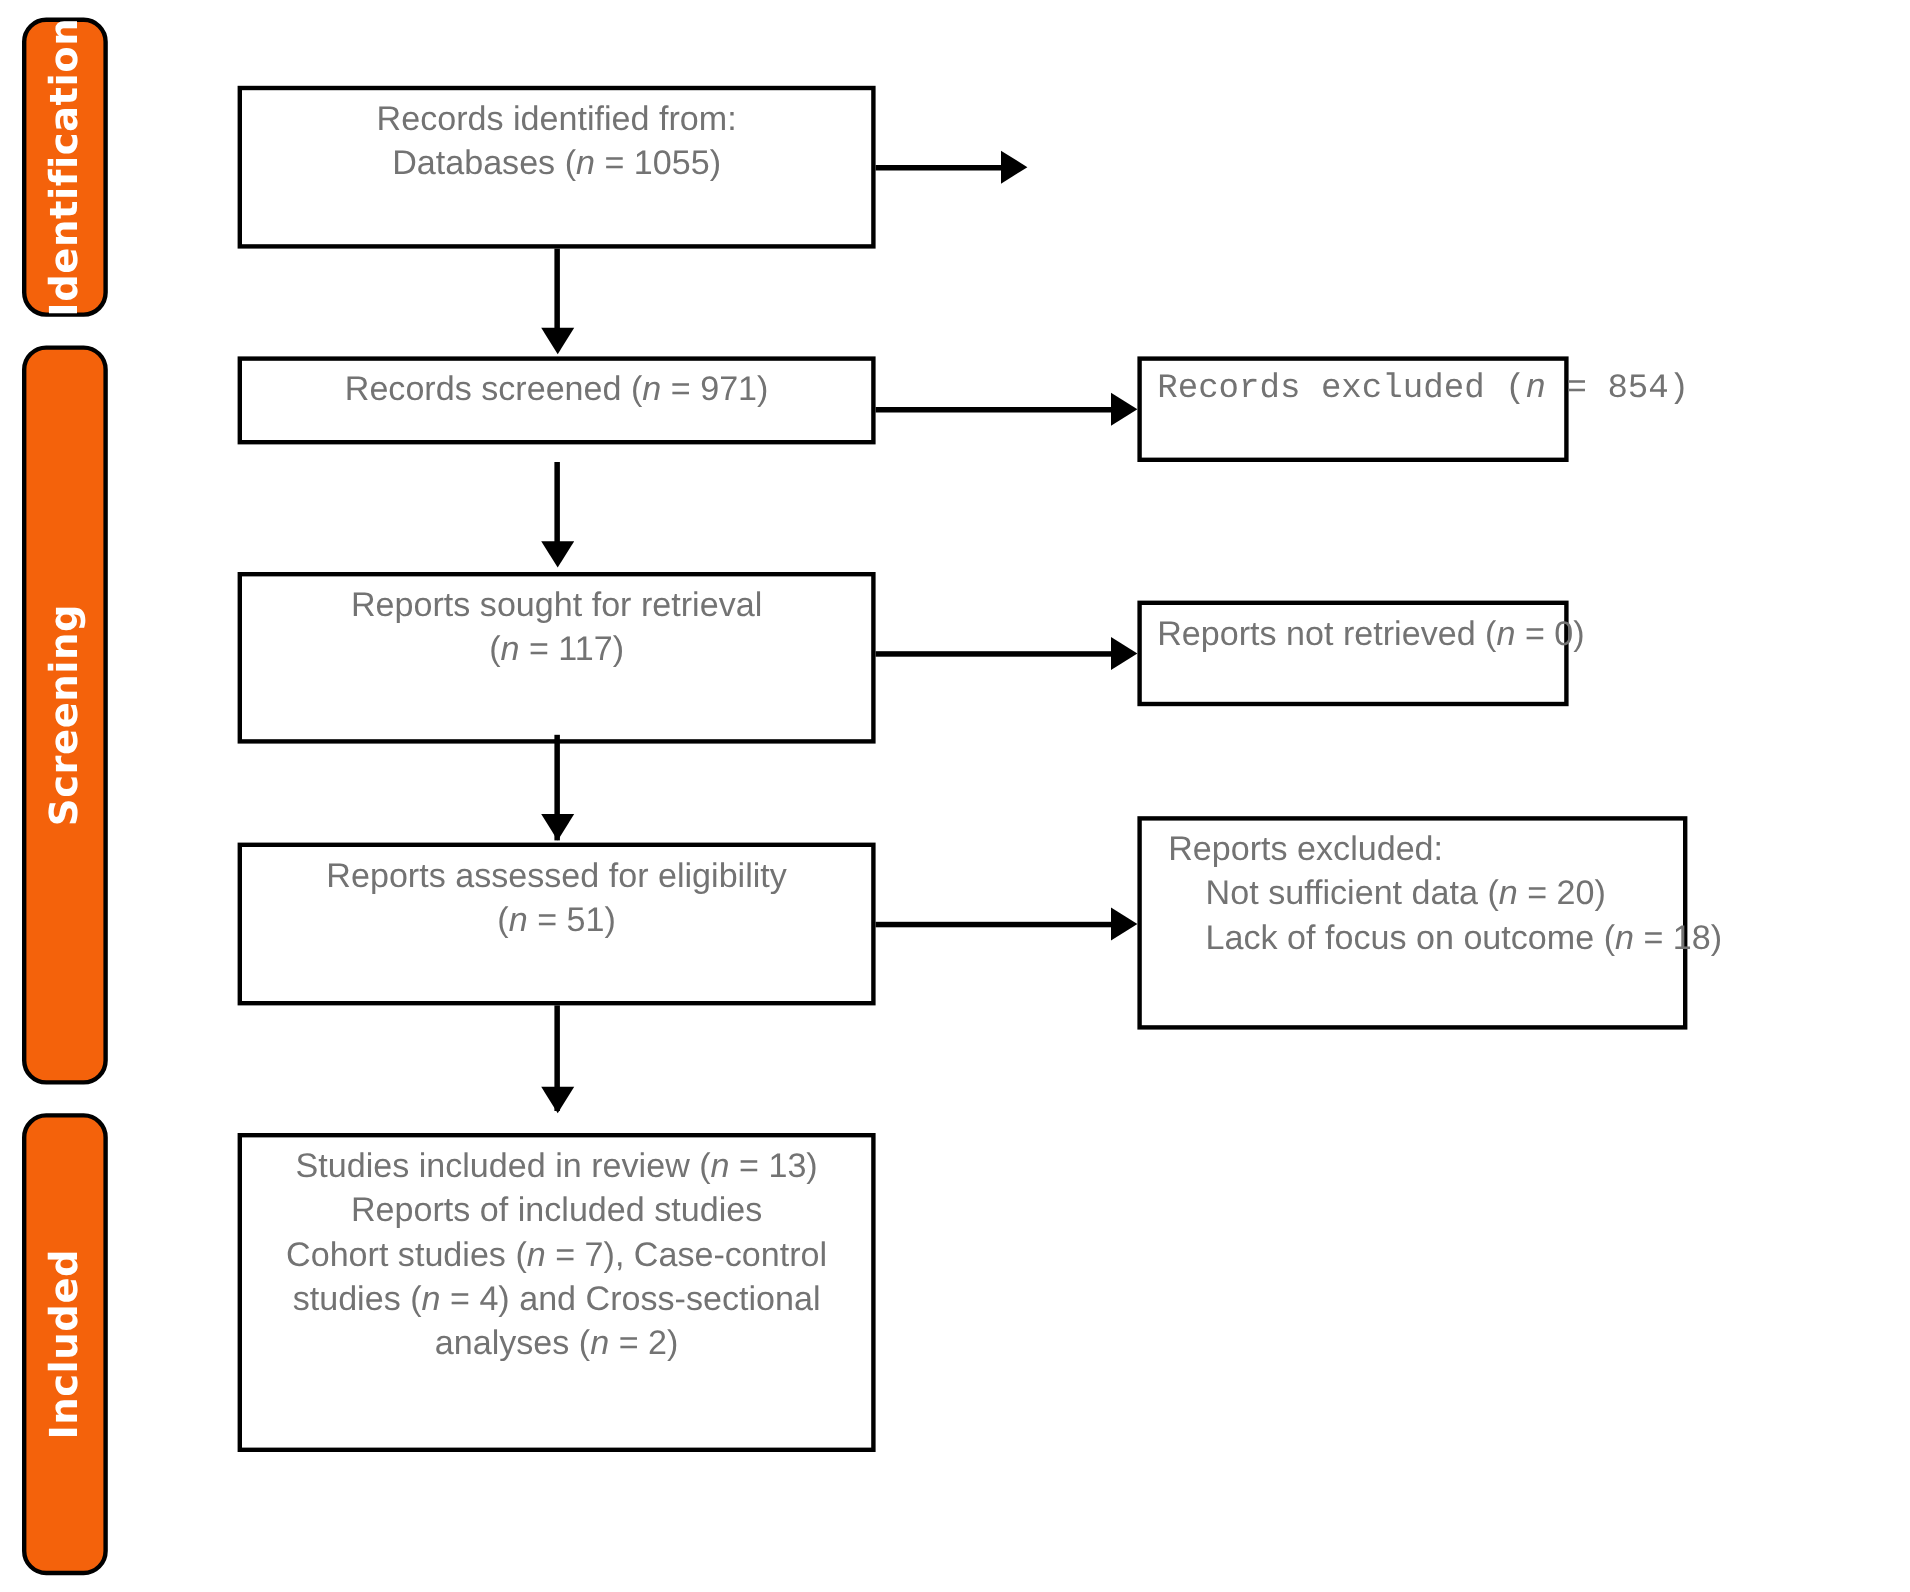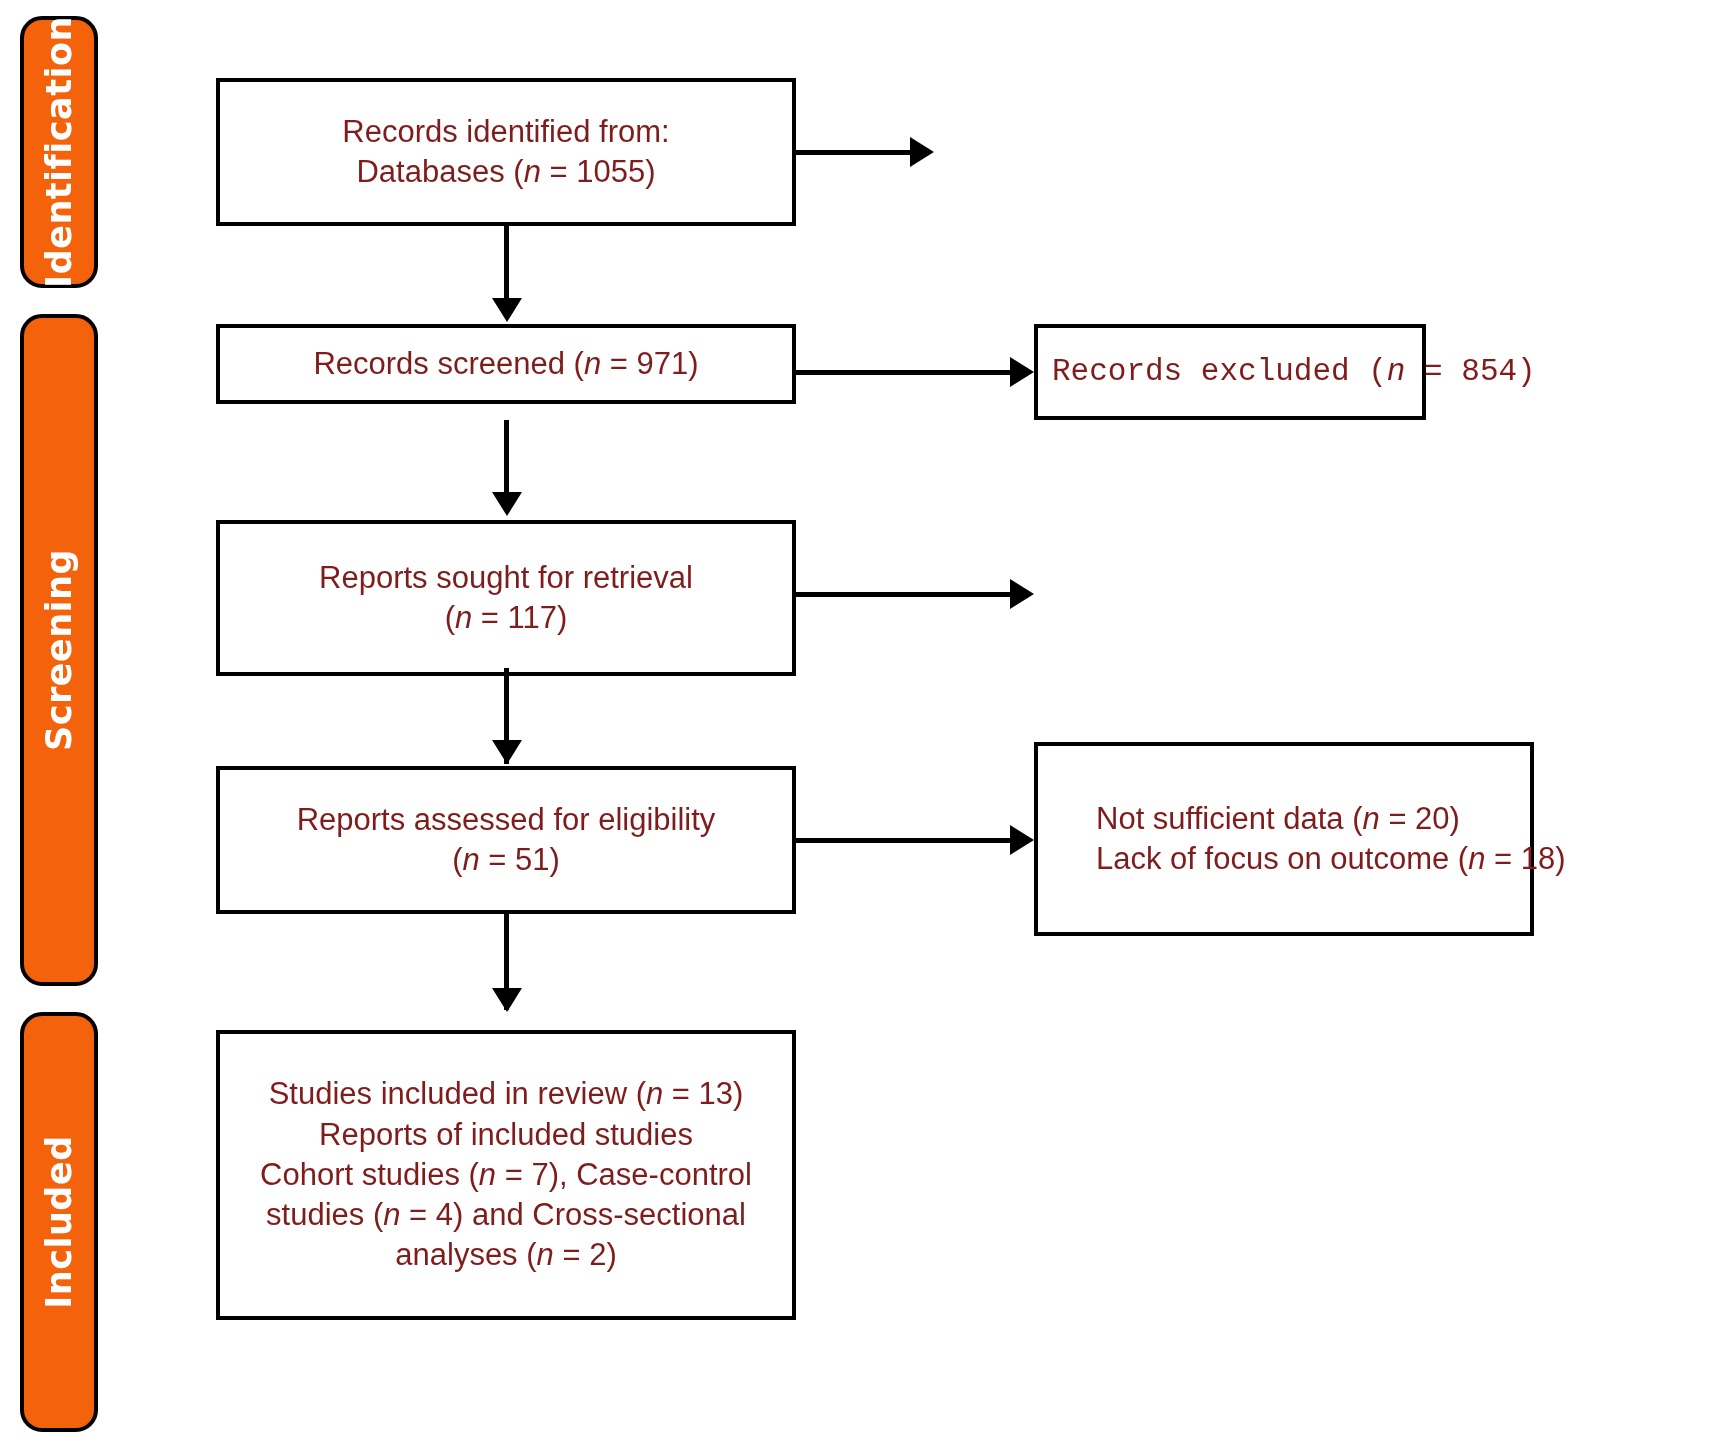--- a/index.html
+++ b/index.html
@@ -41,25 +41,24 @@
   }
 
   
   .box {
     position: absolute;
     background: #ffffff;
     border: 4px solid #000000;
     box-sizing: border-box;
     display: flex;
     flex-direction: column;
-    justify-content: center;
     padding: 6px 14px;
     font-size: 31px;
     line-height: 1.30;
-    color: #7f1d1d;
+    color: #737373;
     font-family: "Liberation Sans", sans-serif;
   }
   .box .line {
     text-align: center;
     white-space: nowrap;
   }
   .box.left-align .line {
     text-align: left;
     white-space: nowrap;
   }
@@ -137,33 +136,37 @@
   <div class="arrow-right" style="left:1010px; top:357px;"></div>
 
   <div class="vline" style="left:504px; top:420px; height:75px;"></div>
   <div class="arrow-down" style="left:492px; top:492px;"></div>
 
   <div class="box" style="left:216px; top:520px; width:580px; height:156px;">
     <div class="line">Reports sought for retrieval</div>
     <div class="line"><span>(</span><span class="it">n</span><span> = 117)</span></div>
   </div>
 
+  <div class="box" style="left:1034px; top:546px; width:392px; height:96px;">
+    <div class="line"><span>Reports not retrieved (</span><span class="it">n</span><span> = 0)</span></div>
+  </div>
 
   <div class="hline" style="left:796px; top:592px; width:215px;"></div>
   <div class="arrow-right" style="left:1010px; top:579px;"></div>
 
   <div class="vline" style="left:504px; top:668px; height:96px;"></div>
   <div class="arrow-down" style="left:492px; top:740px;"></div>
 
   <div class="box" style="left:216px; top:766px; width:580px; height:148px;">
     <div class="line">Reports assessed for eligibility</div>
     <div class="line"><span>(</span><span class="it">n</span><span> = 51)</span></div>
   </div>
 
   <div class="box left-align" style="left:1034px; top:742px; width:500px; height:194px; padding-left:24px;">
+    <div class="line">Reports excluded:</div>
     <div class="line indent"><span>Not sufficient data (</span><span class="it">n</span><span> = 20)</span></div>
     <div class="line indent"><span>Lack of focus on outcome (</span><span class="it">n</span><span> = 18)</span></div>
   </div>
 
   <div class="hline" style="left:796px; top:838px; width:215px;"></div>
   <div class="arrow-right" style="left:1010px; top:825px;"></div>
 
   <div class="vline" style="left:504px; top:914px; height:96px;"></div>
   <div class="arrow-down" style="left:492px; top:988px;"></div>
 

